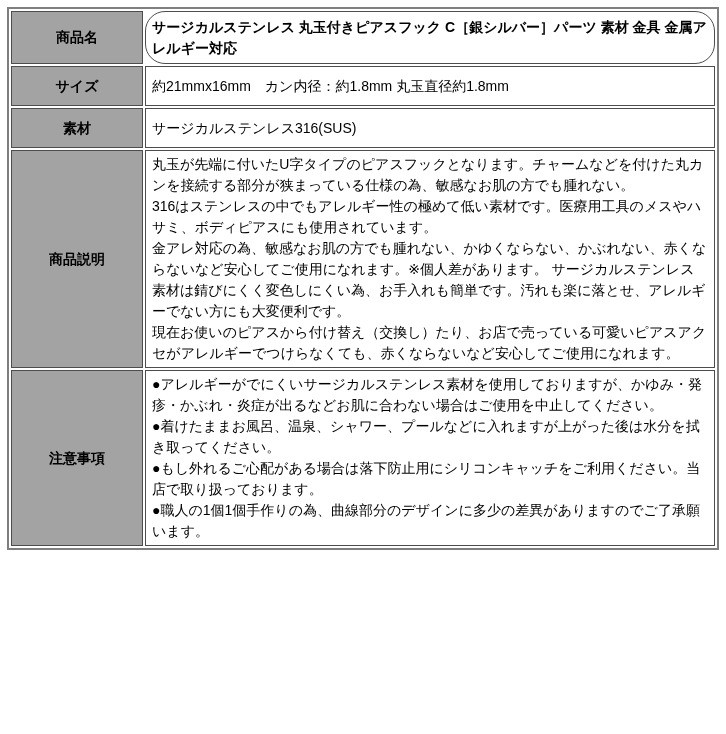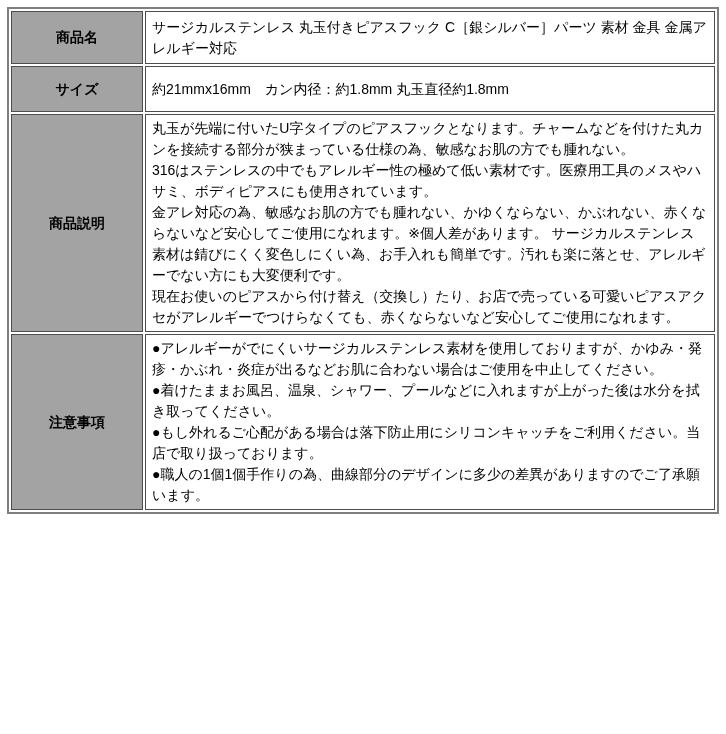--- a/index.html
+++ b/index.html
@@ -37,22 +37,22 @@
     text-align: center;
     padding: 3px 4px;
   }
   td.value-cell {
     background: #ffffff;
     padding: 3px 6px;
     text-align: left;
   }
   td.value-cell p { margin: 0; }
   td.value-cell p + p { }
-  tr.row-short td { height: 46px; margin-left: 36px; }
-  tr.row-name td.value-cell { font-weight: normal; }
+  tr.row-short td { height: 40px; margin-left: 36px; }
+  tr.row-name td.value-cell { font-weight: bold; border-radius: 20px; }
   tr.row-name td { height: 53px; }
   tr.row-remarks td { height: 51px; }
 </style>
 </head>
 <body>
 
 <table class="spec-table">
   <tbody>
     <tr class="row-name">
       <td class="label-cell">商品名</td>
@@ -61,20 +61,26 @@
       </td>
     </tr>
 
     <tr class="row-short">
       <td class="label-cell">サイズ</td>
       <td class="value-cell">
         <p>約21mmx16mm　カン内径：約1.8mm 丸玉直径約1.8mm</p>
       </td>
     </tr>
 
+    <tr class="row-short">
+      <td class="label-cell">素材</td>
+      <td class="value-cell">
+        <p>サージカルステンレス316(SUS)</p>
+      </td>
+    </tr>
 
 
     <tr>
       <td class="label-cell">商品説明</td>
       <td class="value-cell">
         <p>丸玉が先端に付いたU字タイプのピアスフックとなります。チャームなどを付けた丸カンを接続する部分が狭まっている仕様の為、敏感なお肌の方でも腫れない。</p>
         <p>316はステンレスの中でもアレルギー性の極めて低い素材です。医療用工具のメスやハサミ、ボディピアスにも使用されています。</p>
         <p>金アレ対応の為、敏感なお肌の方でも腫れない、かゆくならない、かぶれない、赤くならないなど安心してご使用になれます。※個人差があります。 サージカルステンレス素材は錆びにくく変色しにくい為、お手入れも簡単です。汚れも楽に落とせ、アレルギーでない方にも大変便利です。</p>
         <p>現在お使いのピアスから付け替え（交換し）たり、お店で売っている可愛いピアスアクセがアレルギーでつけらなくても、赤くならないなど安心してご使用になれます。</p>
       </td>

